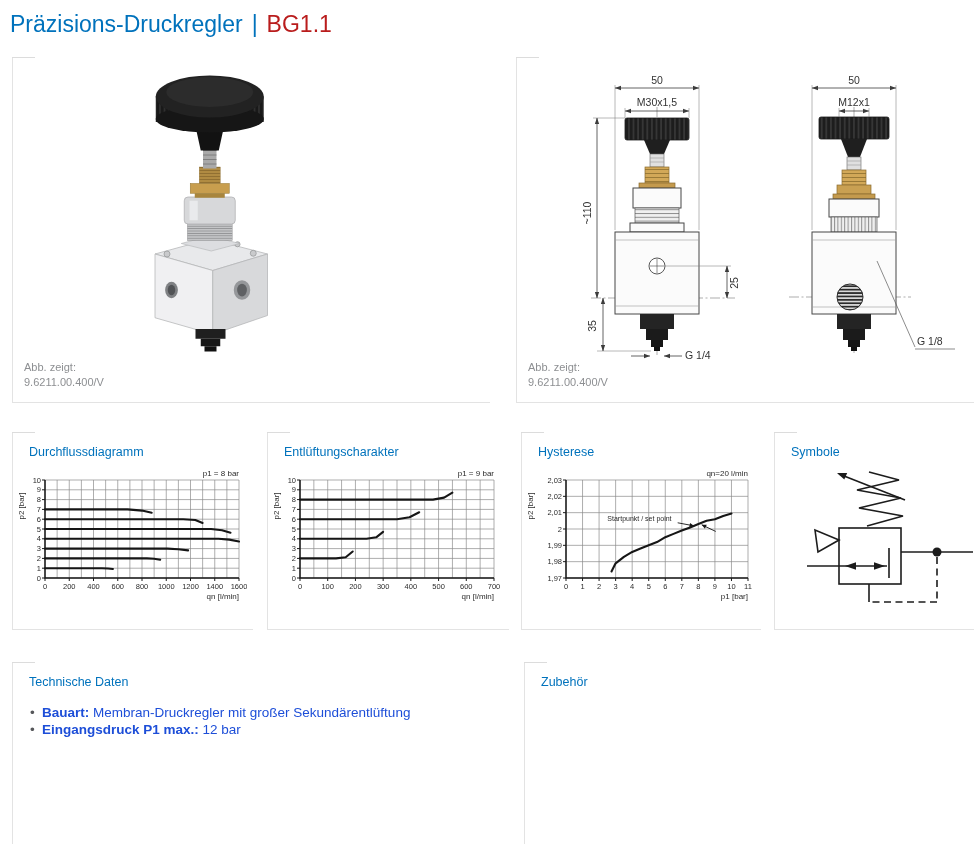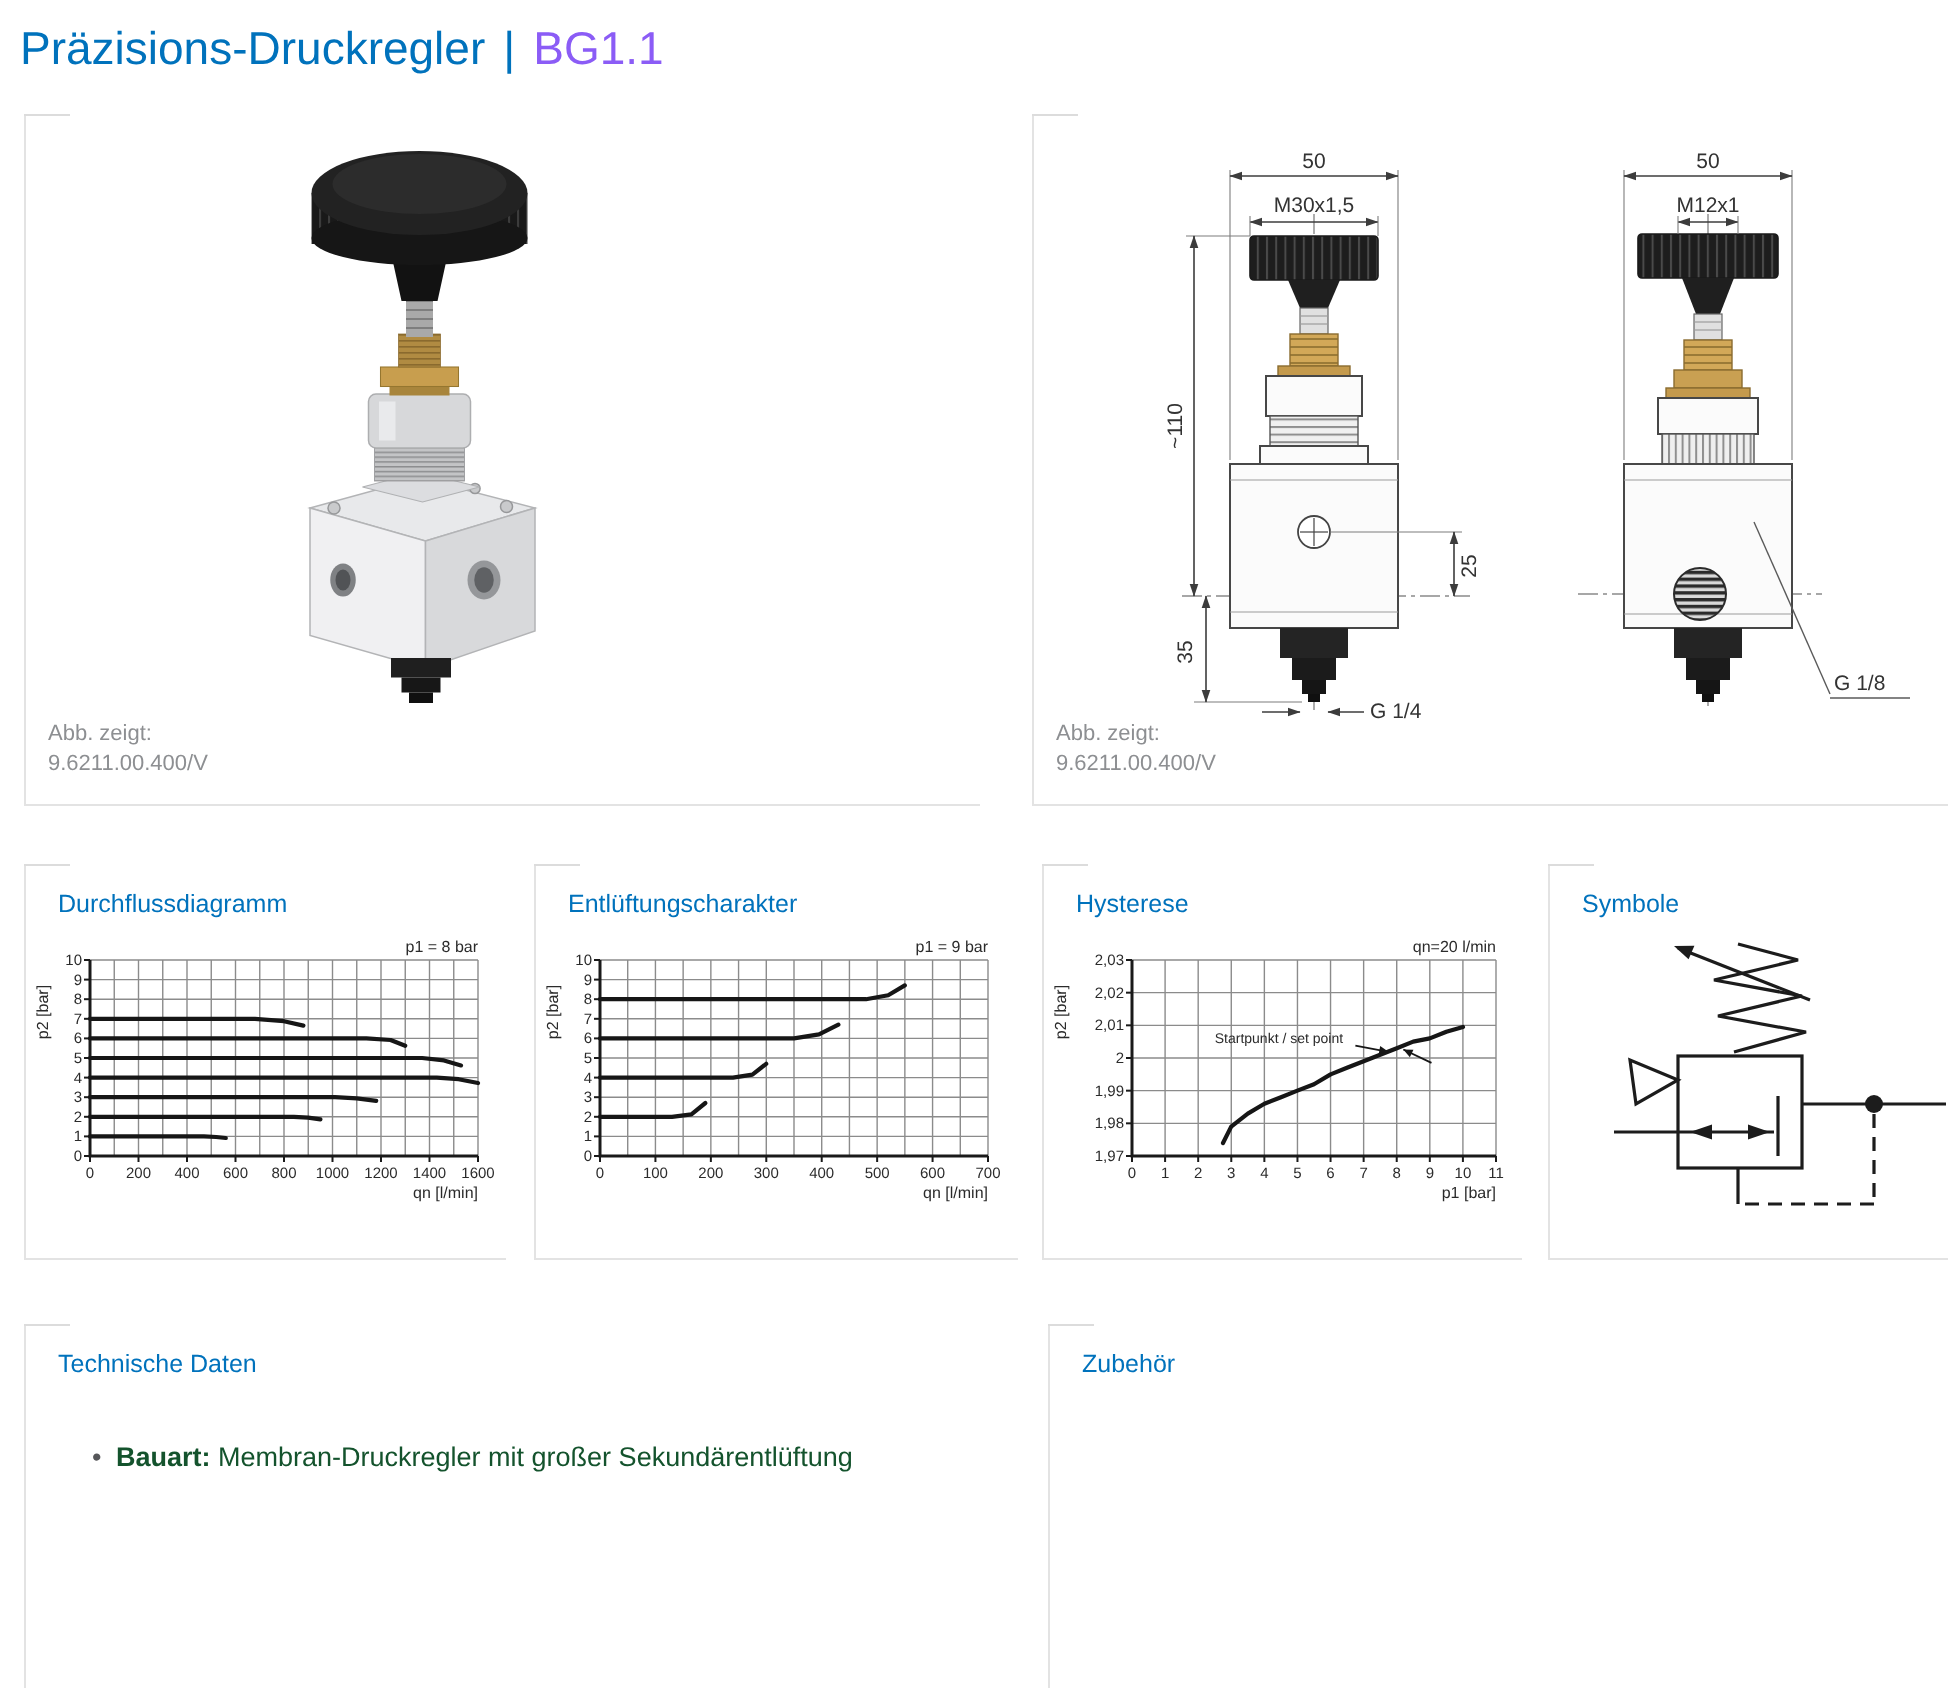--- a/index.html
+++ b/index.html
@@ -1,36 +1,36 @@
 <!DOCTYPE html>
 <html><head>
 <meta charset="utf-8">
 <style>
   html,body{margin:0;padding:0}
   body{width:974px;height:844px;position:relative;overflow:hidden;background:#fff;
        font-family:"Liberation Sans",sans-serif;color:#56575a}
   .titlebar{position:absolute;left:10px;top:11px;font-size:23px;white-space:nowrap}
   .t-main{color:#0072bc;font-weight:400}
   .t-sep{color:#0072bc;font-weight:400;margin:0 9px}
-  .t-model{color:#8b5cf6;font-weight:400}
+  .t-model{color:#b91c1c;font-weight:400}
   .panel{position:absolute;background:#fff;border-left:1px solid #e3e3e3;border-bottom:1px solid #e3e3e3}
   .panel::before{content:"";position:absolute;left:-1px;top:0;width:23px;height:1px;background:#dcdcdc}
   .panel.cut{border-bottom:none}
   .ph{position:absolute;left:16px;top:13px;font-size:12.5px;font-weight:400;color:#0072bc;white-space:nowrap}
   .caption{position:absolute;left:11px;top:303px;font-size:11px;color:#8d8f92;line-height:15px}
   .absvg{position:absolute}
   text.dt{font-size:10.5px;fill:#333;font-family:"Liberation Sans",sans-serif}
   .cl{stroke:#8a8a8a;stroke-width:0.7;stroke-dasharray:10 2.5 2 2.5;fill:none}
   .ext{stroke:#7d7d7d;stroke-width:0.55}
   .dim{stroke:#3c3c3c;stroke-width:0.8}
   .edge{stroke:#474747;stroke-width:1;fill:#fbfbfb}
   .iline{stroke:#9b9b9b;stroke-width:0.6}
   .blk{fill:#1f1f1f}
-  .tech-list{position:absolute;left:16px;top:42px;width:475px;margin:16px;padding:0;list-style:none;
-             font-size:13.5px;line-height:17px;color:#14532d}
+  .tech-list{position:absolute;left:16px;top:42px;width:475px;margin:0;padding:0;list-style:none;
+             font-size:13.5px;line-height:17px;color:#1d4ed8}
   .tech-list li{position:relative;padding-left:13px}
   .tech-list li::before{content:"\2022";position:absolute;left:1px;color:#56575a}
   .tech-list .lbl{font-weight:700}
 </style>
 </head>
 <body>
 
 <div class="titlebar">
   <span class="t-main">Präzisions-Druckregler</span><span class="t-sep">|</span><span class="t-model">BG1.1</span>
 </div>
@@ -492,18 +492,19 @@
     <circle cx="150" cy="90" r="4.5" fill="#1c1c1c"></circle>
     <polygon points="50,11 60.2,10.9 57.3,17.6" fill="#1c1c1c"></polygon>
   </svg>
 </div>
 
 <div class="panel cut" style="left:12px;top:662px;width:503px;height:190px">
   <div class="ph">Technische Daten</div>
   <ul class="tech-list">
 
   <li><span class="lbl">Bauart:</span><span class="val"> Membran-Druckregler mit großer Sekundärentlüftung</span></li>
+      <li><span class="lbl">Eingangsdruck P1 max.:</span><span class="val"> 12 bar</span></li>
     </ul>
 </div>
 
 <div class="panel cut" style="left:524px;top:662px;width:450px;height:190px">
   <div class="ph">Zubehör</div>
 </div>
 
 </body></html>

